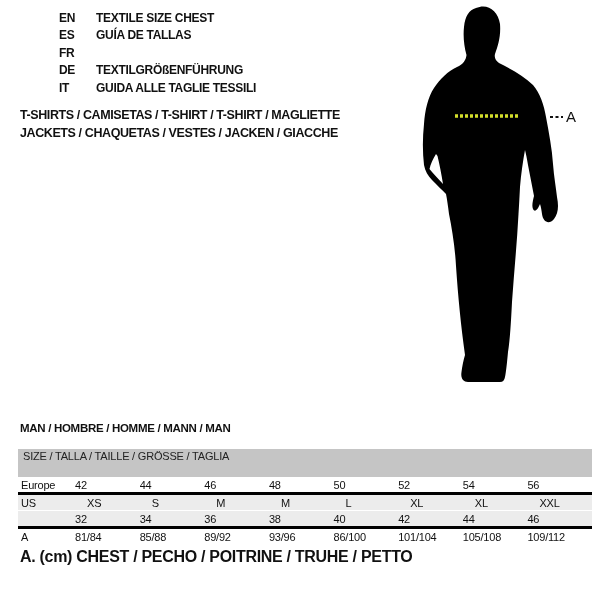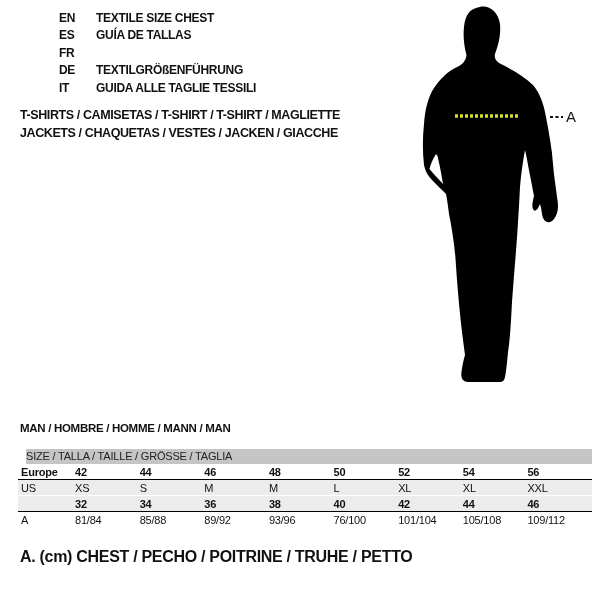--- a/index.html
+++ b/index.html
@@ -19,25 +19,25 @@
   .cat-line{font-weight:700;font-size:12.5px;letter-spacing:-0.4px;line-height:18px;white-space:nowrap;}
 
   
   .figure-wrap{position:absolute;left:400px;top:0;width:200px;height:400px;}
 
   
   .section-title{position:absolute;left:20px;top:422px;font-weight:700;font-size:11.5px;letter-spacing:-0.3px;}
 
   
   .size-table{position:absolute;left:18px;top:449px;width:574px;font-size:11px;}
-  .t-header{height:15px;line-height:15px;background:#c5c5c5;color:#222;letter-spacing:-0.2px;margin-left:8px;}
+  .t-header{height:28px;line-height:15px;background:#c5c5c5;padding-left:5px;color:#222;letter-spacing:-0.2px;}
   .t-row{height:15px;display:flex;align-items:center;}
   .t-row.shaded{background:#ececec;}
-  .t-row.b-gray{border-bottom:1px solid #000000;font-weight:bold;}
-  .t-row.b-white{border-bottom:1px solid #ffffff;}
+  .t-row.b-gray{border-bottom:3px solid #000000;}
+  .t-row.b-white{border-bottom:1px solid #ffffff;gap:12px;}
   .t-label{width:54px;padding-left:3px;letter-spacing:-0.2px;}
   .t-cell{flex:1;letter-spacing:-0.2px;}
 
   
   .footnote{position:absolute;left:20px;top:548px;font-weight:700;font-size:16px;letter-spacing:-0.3px;}
 
   svg text{font-family:"Liberation Sans",sans-serif;}
 </style>
 </head>
 <body>
@@ -158,20 +158,20 @@
     <span class="t-cell">44</span>
     <span class="t-cell">46</span>
   </div>
 
   <div class="t-row">
     <span class="t-label">A</span>
     <span class="t-cell">81/84</span>
     <span class="t-cell">85/88</span>
     <span class="t-cell">89/92</span>
     <span class="t-cell">93/96</span>
-    <span class="t-cell">76/100</span>
+    <span class="t-cell">86/100</span>
     <span class="t-cell">101/104</span>
     <span class="t-cell">105/108</span>
     <span class="t-cell">109/112</span>
   </div>
 </div>
 
 <div class="footnote">A. (cm) CHEST / PECHO / POITRINE / TRUHE / PETTO</div>
 
 </body></html>

